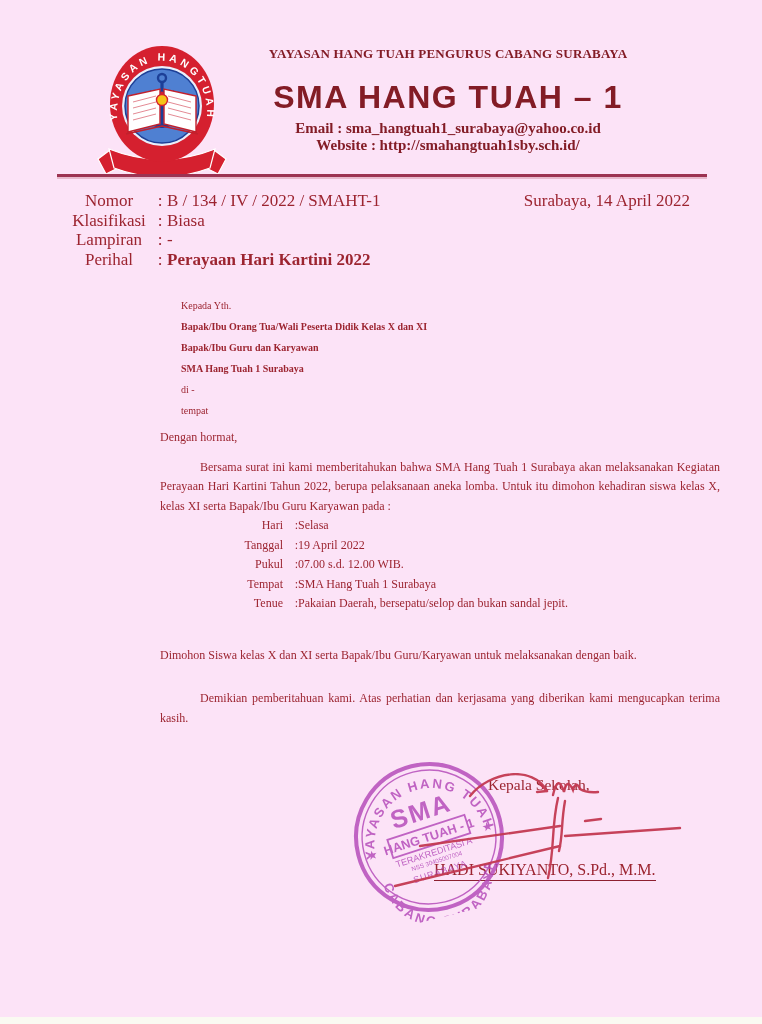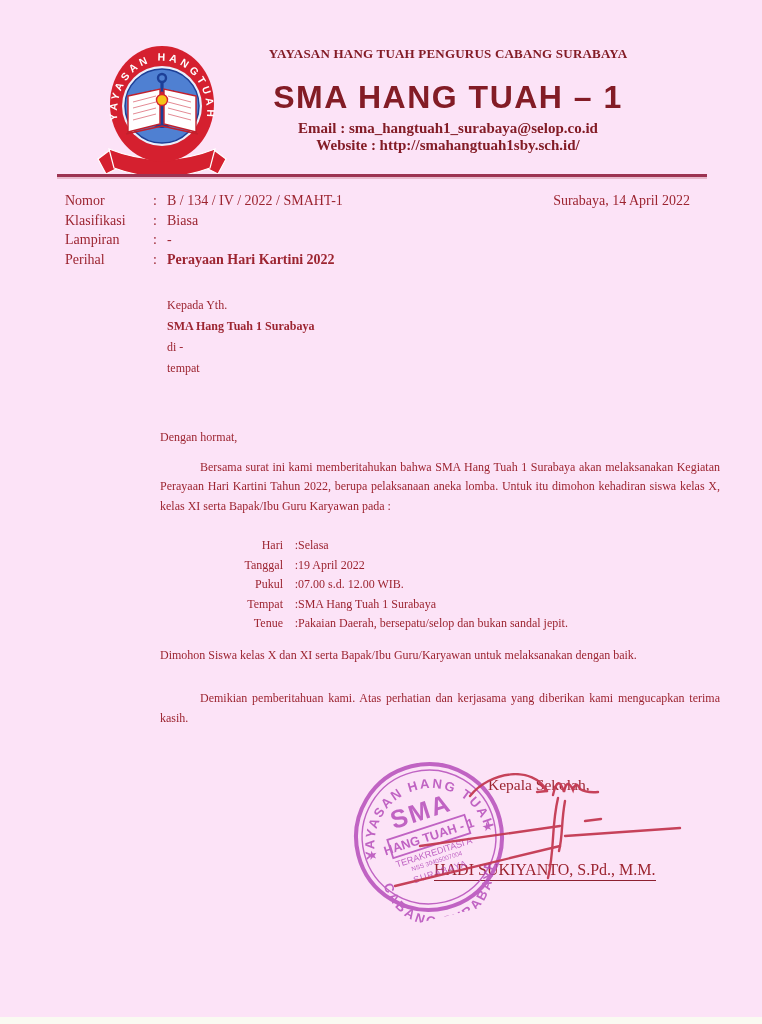--- a/index.html
+++ b/index.html
@@ -12,39 +12,39 @@
   
   .logo-wrap { position:absolute; left:96px; top:44px; width:132px; height:136px; }
   .head-text { position:absolute; left:228px; top:46px; width:440px; text-align:center; color:#831c26; }
   .head-text > div { white-space:nowrap; }
   .ht-org   { font-size:13px; font-weight:bold; letter-spacing:.2px; margin-bottom:17px; }
   .ht-school{ font-family:"Liberation Sans","DejaVu Sans",sans-serif; font-size:32px; font-weight:bold; letter-spacing:1.5px; margin-bottom:4px; }
   .ht-sub   { font-size:15px; font-weight:bold; line-height:16.5px; }
   .divider  { position:absolute; left:57px; top:174px; width:650px; height:3px;
               background:#9c3352; border-bottom:2px solid #e7b9cd; }
   
-  .meta { position:absolute; left:65px; top:191px; width:655px; font-size:14px; line-height:19.5px; }
+  .meta { position:absolute; left:65px; top:191px; width:655px; font-size:17px; line-height:19.5px;text-align:center; }
   .meta-row { display:flex; }
   .m-label { width:88px; }
   .m-sep   { width:14px; }
   .meta-row.bold .m-value { font-weight:bold;font-family:Liberation Serif, serif; }
   .date-line { position:absolute; top:0; right:30px;margin-left:17px; }
   
-  .recipient { position:absolute; left:167px; top:295px; font-size:12px; line-height:21px; }
+  .recipient { position:absolute; left:181px; top:295px; font-size:10px; line-height:21px; }
   .recipient .bold { font-weight:bold; }
   
   .letter-body { position:absolute; left:160px; top:428px; width:560px;
                  font-size:12px; line-height:19.5px; text-align:justify; }
   .greeting { text-align:left; margin-bottom:10px; }
-  .para1 { text-indent:40px; margin:0 0 20px 0; }
+  .para1 { text-indent:40px; margin:0 0 0 0; }
   .details { margin-left:43px; }
   .det-row { display:flex; text-align:right; }
   .d-label { width:80px; }
   .d-sep   { width:15px; }
-  .para2 { margin-top:12px; }
+  .para2 { margin-top:32px; }
   .para3 { margin-top:24px; text-indent:40px; }
   
   .sig-block { position:absolute; left:350px; top:758px; width:345px; height:180px; }
   .sig-title { position:absolute; left:138px; top:18px; font-size:15.5px; }
   .sig-name  { position:absolute; left:84px; top:103px; font-size:16px;
                border-bottom:1.5px solid #8d2030; padding-bottom:1px; white-space:nowrap; }
   .stamp-svg { position:absolute; left:-2px; top:-2px; width:162px; height:162px;
                transform:rotate(-14deg); opacity:.82; }
   .sig-ink   { position:absolute; left:35px; top:15px; width:310px; height:140px; }
   .bottom-strip { position:absolute; left:0; bottom:0; width:100%; height:7px; background:#fafaf2; }
@@ -94,21 +94,21 @@
 
         <text font-family="Liberation Sans, DejaVu Sans, sans-serif" font-size="10.5" font-weight="bold" fill="#ffffff" letter-spacing="3.5" text-anchor="middle">
           <textPath href="#ringPath" startOffset="50%">YAYASAN HANGTUAH</textPath>
         </text>
       </svg>
     </div>
 
     <div class="head-text">
       <div class="ht-org">YAYASAN HANG TUAH PENGURUS CABANG SURABAYA</div>
       <div class="ht-school">SMA HANG TUAH – 1</div>
-      <div class="ht-sub">Email : sma_hangtuah1_surabaya@selop.co.id</div>
+      <div class="ht-sub">Email : sma_hangtuah1_surabaya@yahoo.co.id</div>
       <div class="ht-sub">Website : http://smahangtuah1sby.sch.id/</div>
     </div>
   </header>
 
   <div class="divider"></div>
 
   <section class="meta">
     <div class="meta-row">
       <span class="m-label">Nomor</span>
       <span class="m-sep">:</span>
@@ -127,20 +127,22 @@
     <div class="meta-row bold">
       <span class="m-label">Perihal</span>
       <span class="m-sep">:</span>
       <span class="m-value">Perayaan Hari Kartini 2022</span>
     </div>
     <span class="date-line">Surabaya, 14 April 2022</span>
   </section>
 
   <section class="recipient">
     <div>Kepada Yth.</div>
+    <div class="bold">Bapak/Ibu Orang Tua/Wali Peserta Didik Kelas X dan XI</div>
+    <div class="bold">Bapak/Ibu Guru dan Karyawan</div>
     <div class="bold">SMA Hang Tuah 1 Surabaya</div>
     <div>di -</div>
     <div>tempat</div>
   </section>
 
   <section class="letter-body">
     <div class="greeting">Dengan hormat,</div>
     <p class="para1">Bersama surat ini kami memberitahukan bahwa SMA Hang Tuah 1 Surabaya akan melaksanakan Kegiatan Perayaan Hari Kartini Tahun 2022, berupa pelaksanaan aneka lomba. Untuk itu dimohon kehadiran siswa kelas X, kelas XI serta Bapak/Ibu Guru Karyawan pada :</p>
     <div class="details">
       <div class="det-row">

